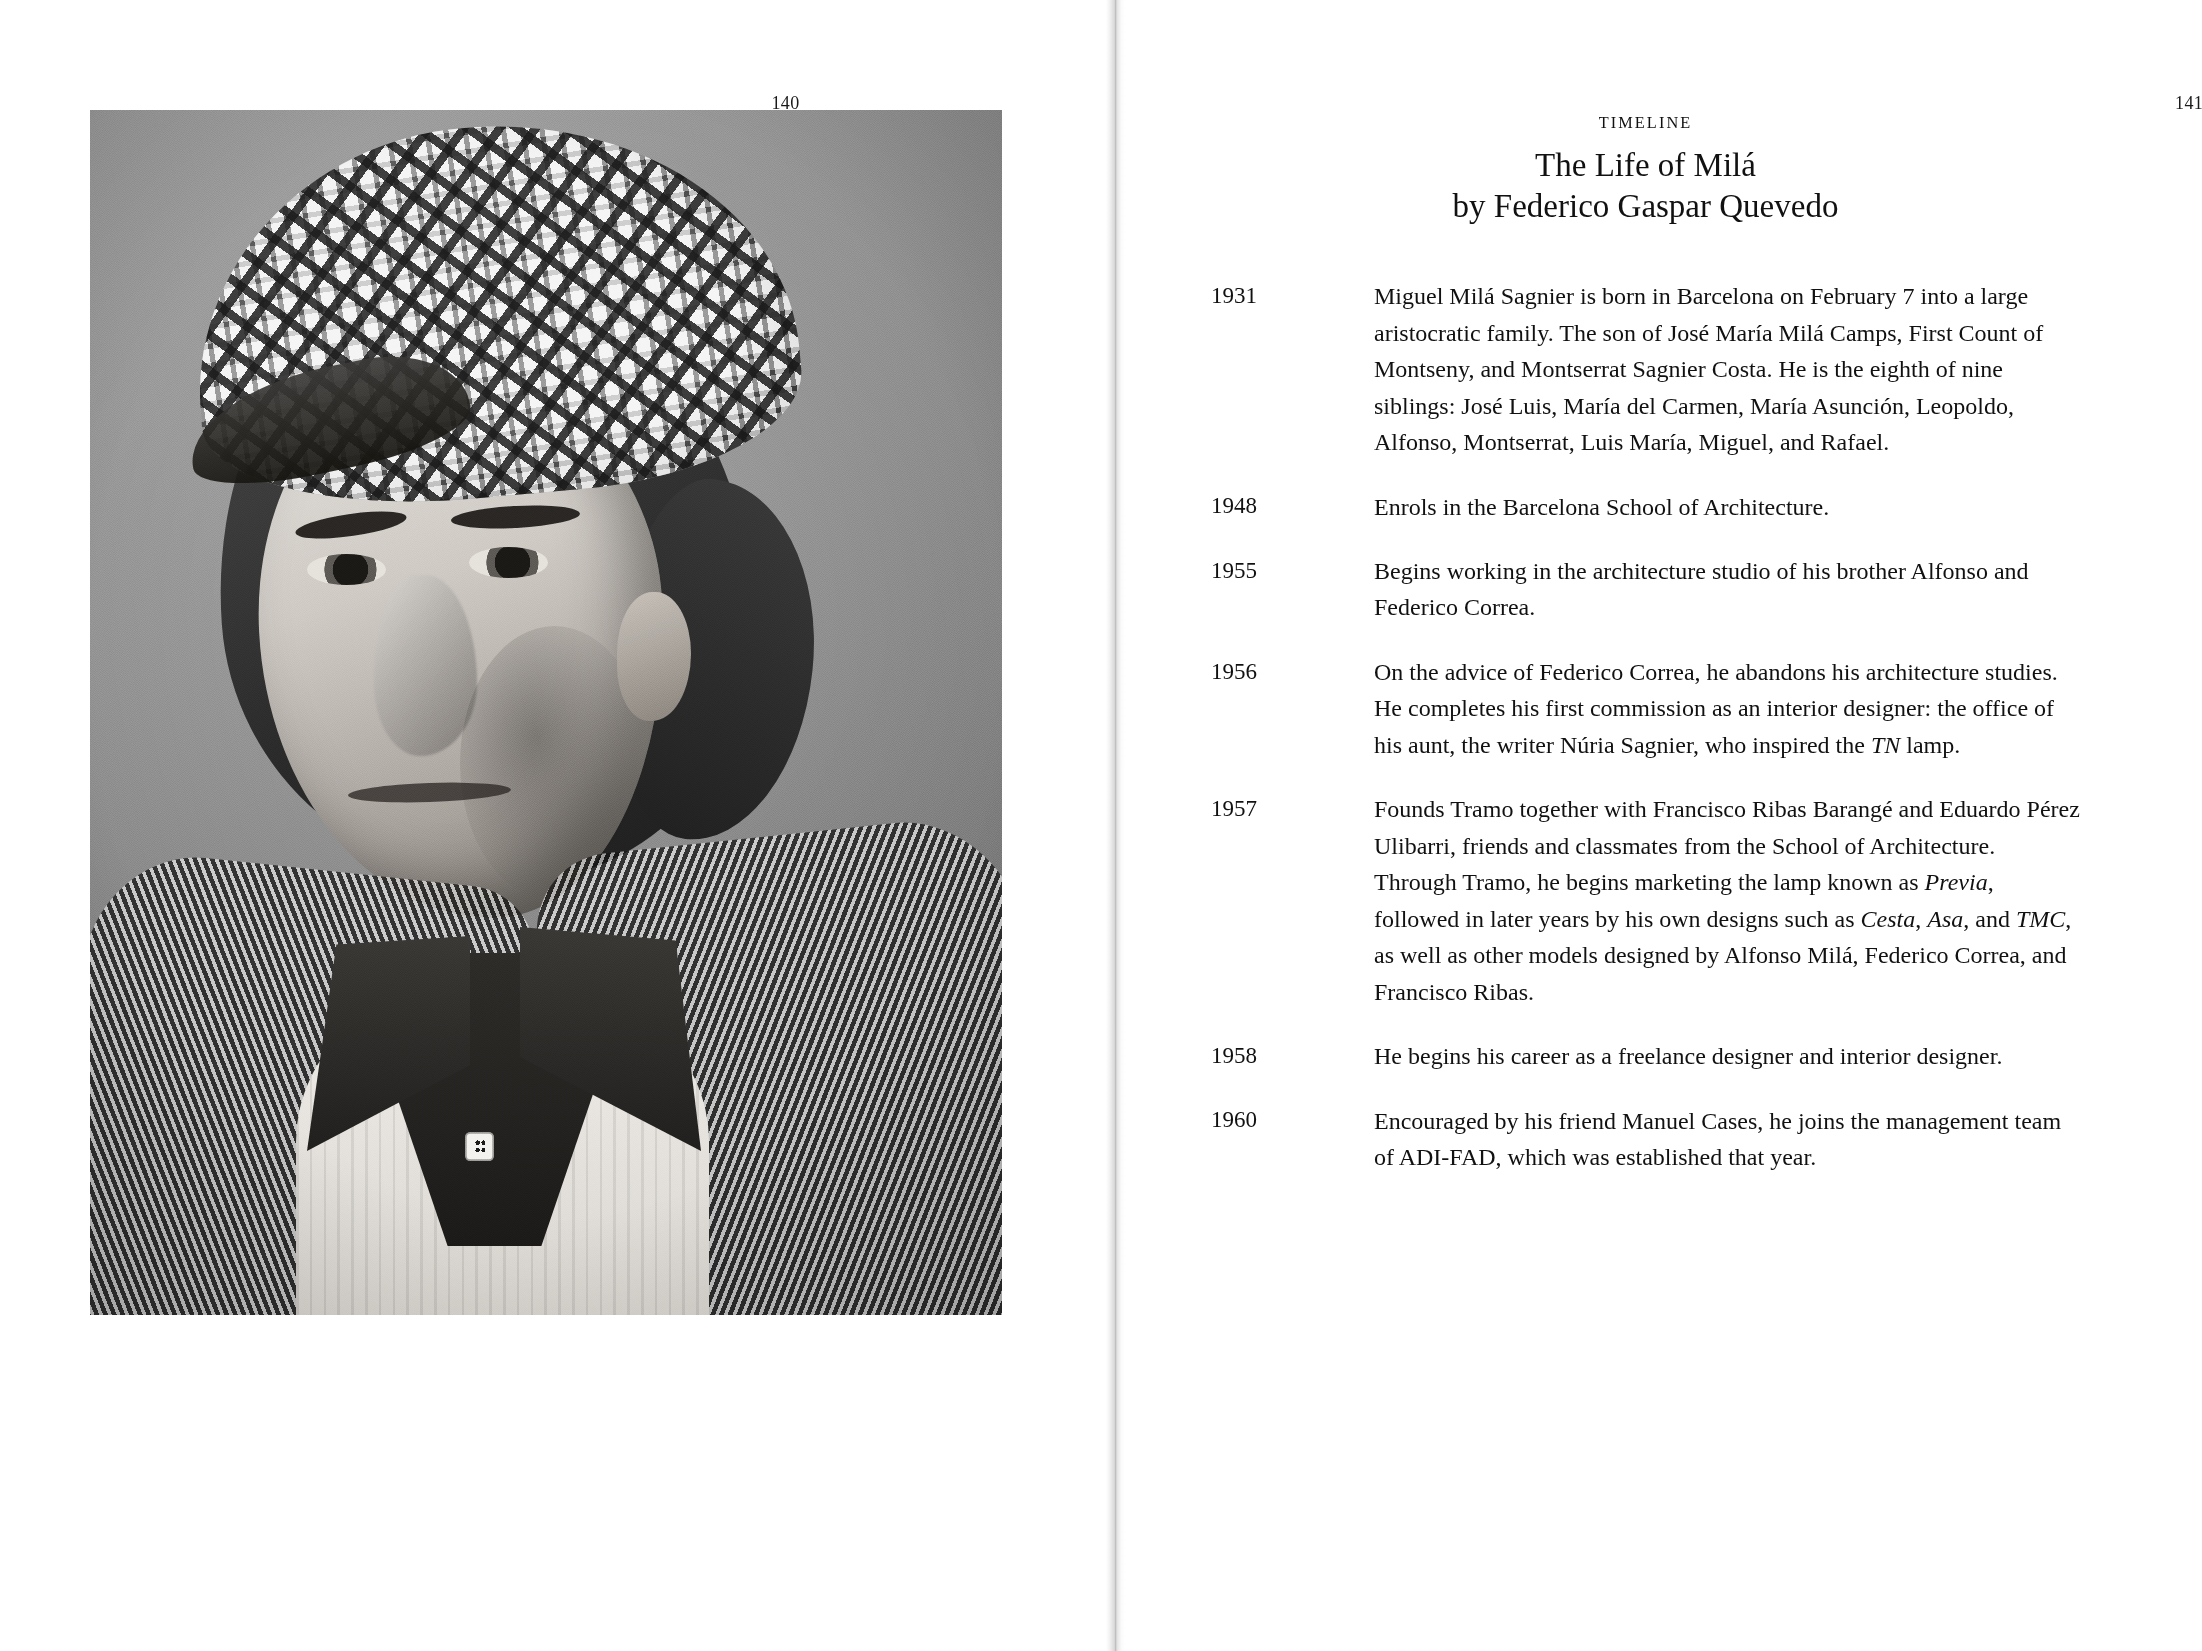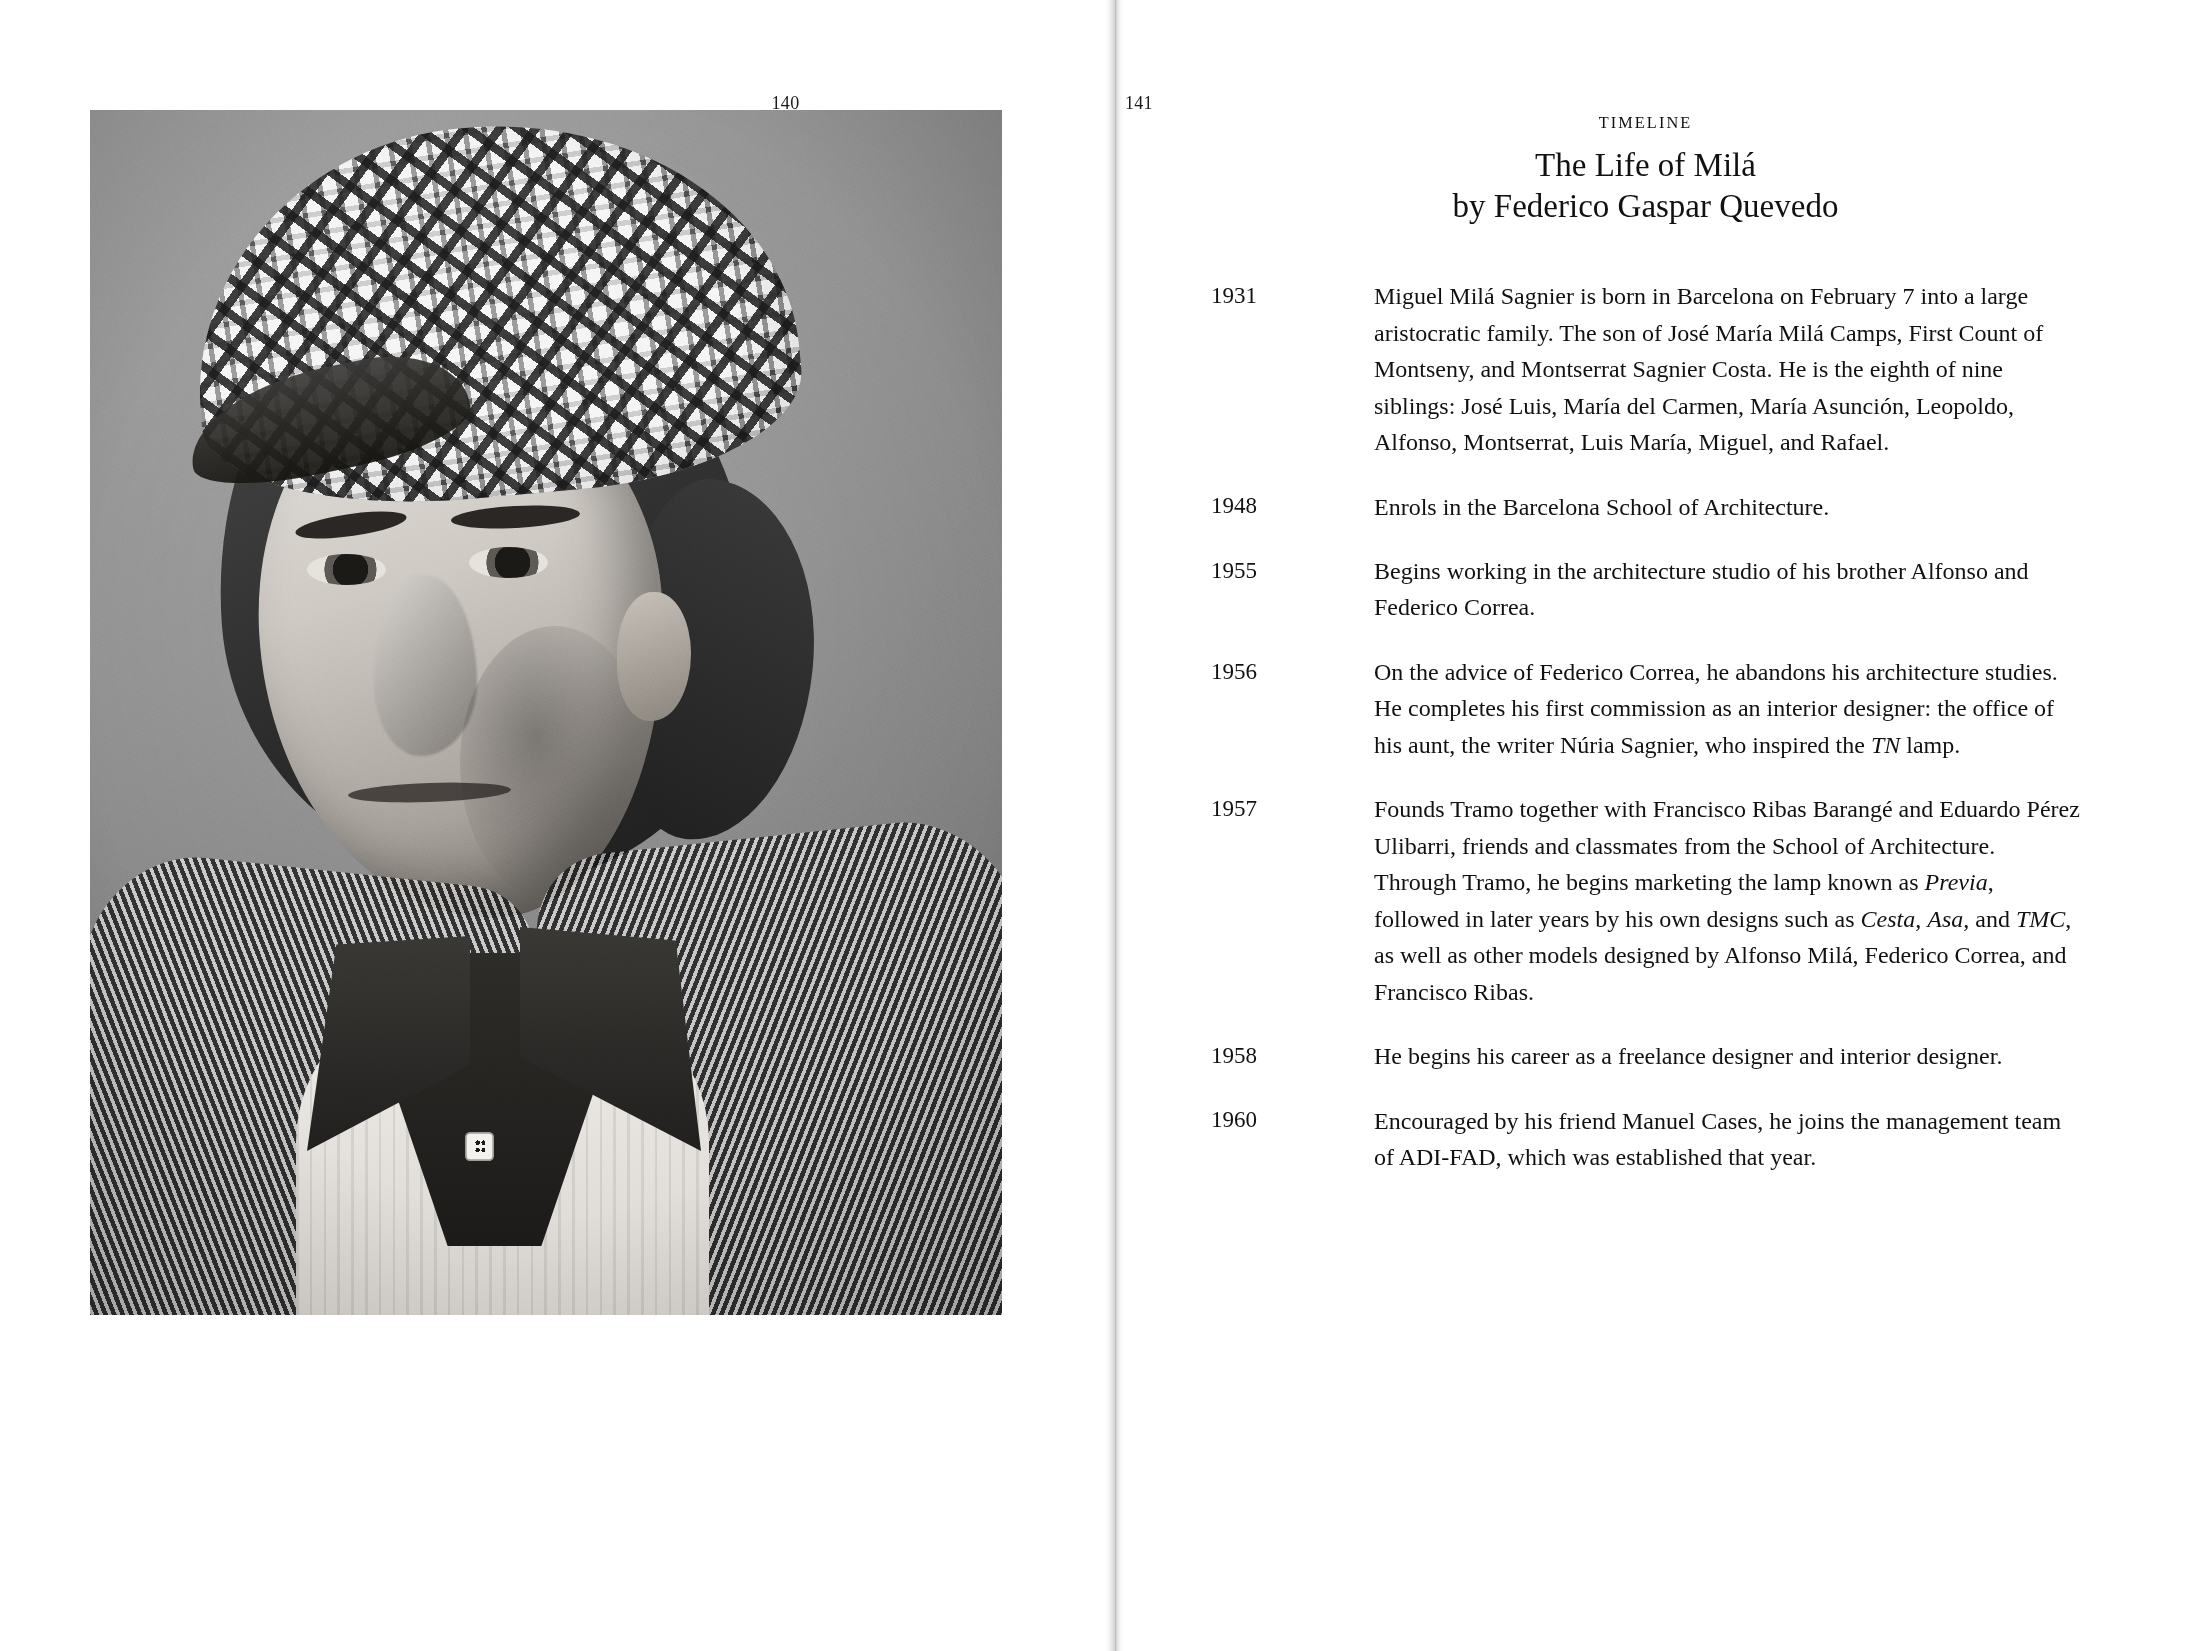--- a/index.html
+++ b/index.html
@@ -57,22 +57,21 @@
   .folio-left {
     left: 0;
     width: 1106px;
     text-align: center;
     padding-left: 465px;
     box-sizing: border-box;
   }
   .folio-right {
     left: 0;
     width: 1078px;
-    text-align: left;
-    padding-right: 116px;
+    text-align: right;
     box-sizing: border-box;
   }
 
   
   .photo-frame {
     position: absolute;
     left: 90px;
     top: 110px;
     width: 912px;
     height: 1205px;

